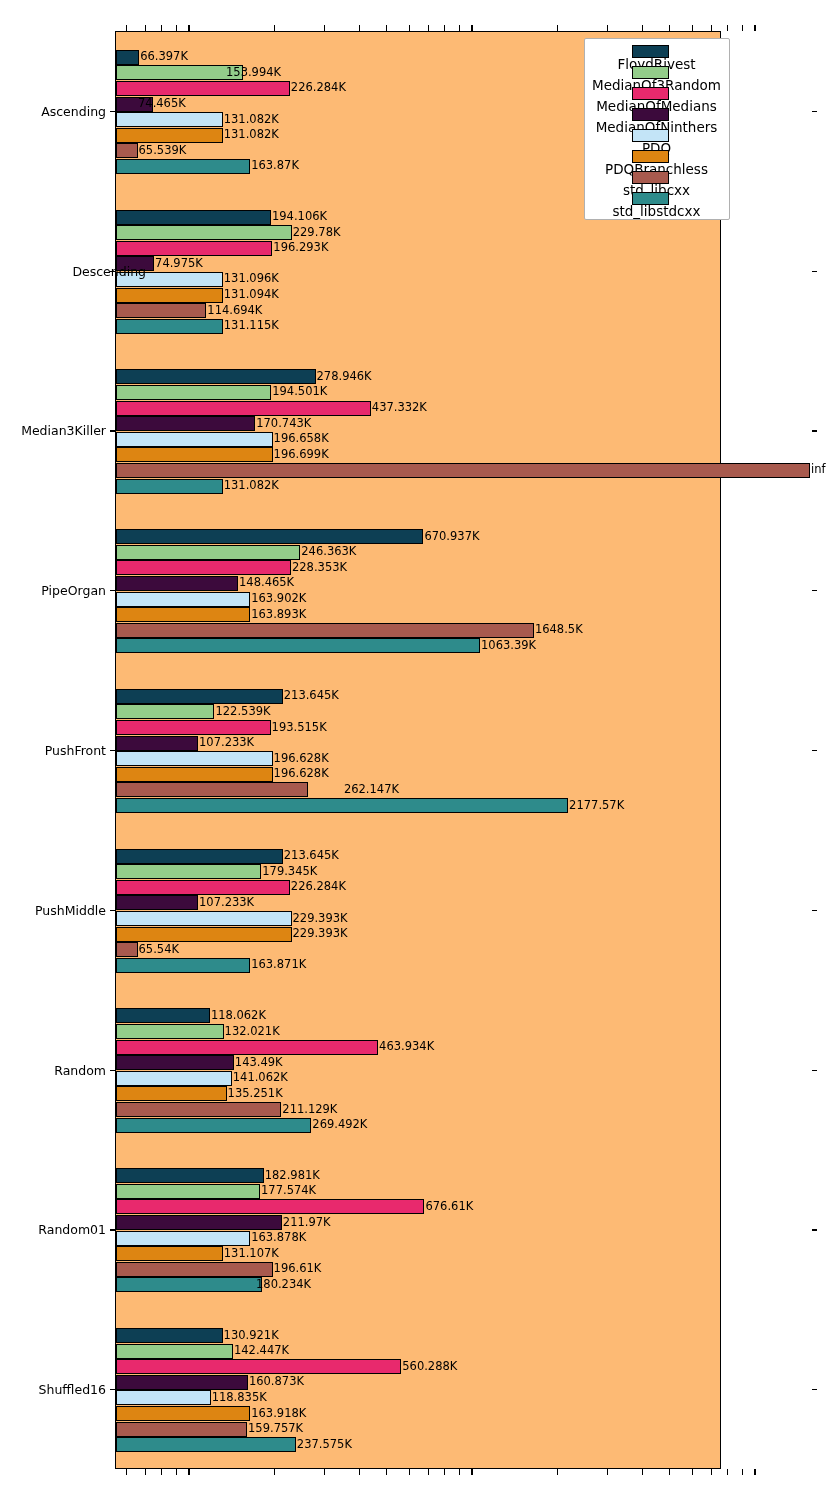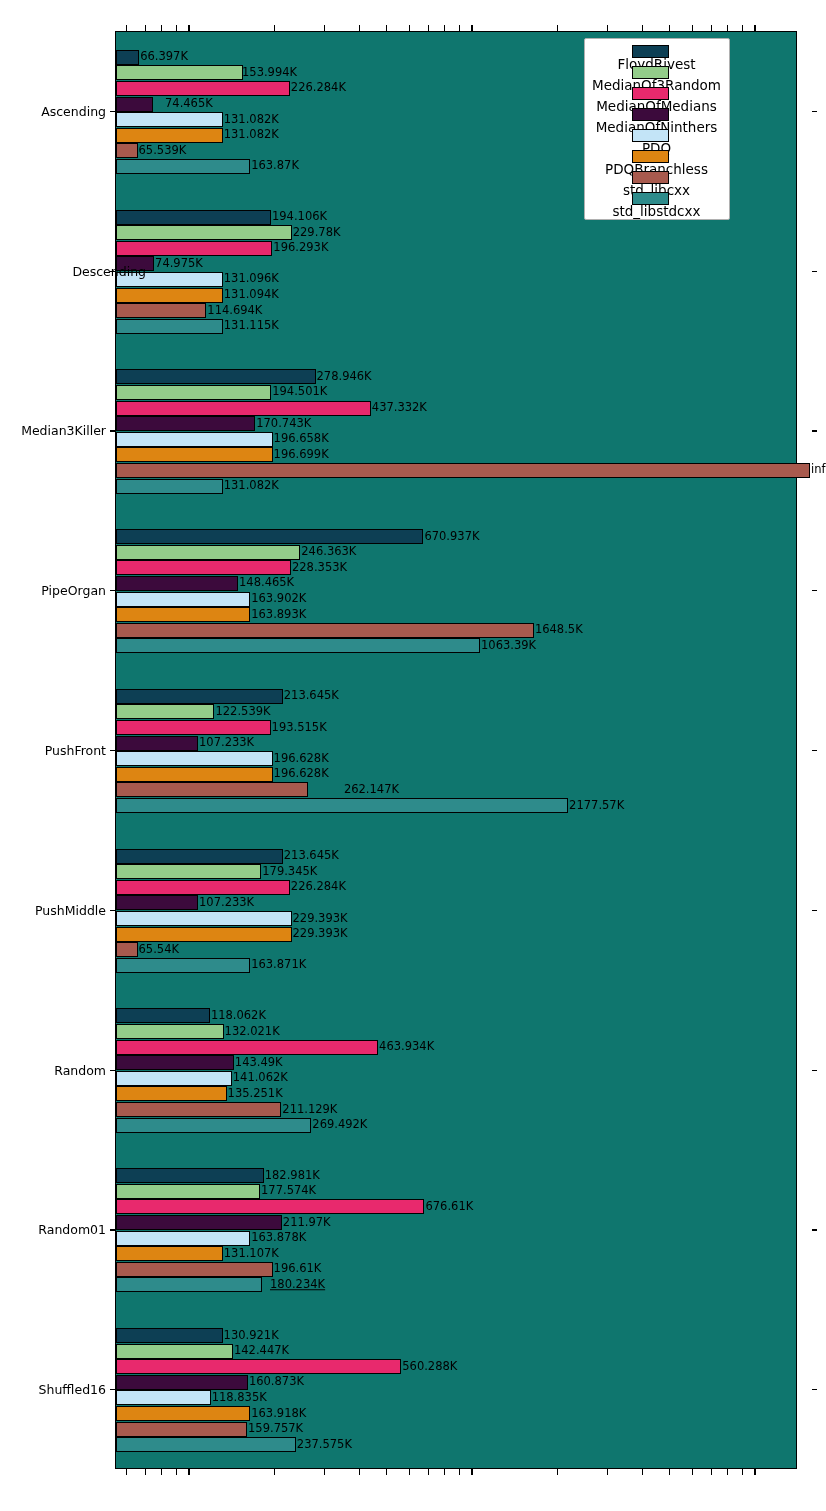--- a/index.html
+++ b/index.html
@@ -5,22 +5,22 @@
   html,body{margin:0;padding:0;background:#ffffff;}
   body{width:826px;height:1511px;font-family:"DejaVu Sans","Liberation Sans",sans-serif;color:#000;overflow:hidden;}
   #root{position:relative;width:826px;height:1511px;}
 
   .chart-title{
     position:absolute;left:0;top:6px;width:826px;text-align:center;
     font-size:13.5px;color:#000;letter-spacing:0px;
   }
 
   .plot-frame{
-    position:absolute;left:115px;top:31px;width:682px;height:1438px;
-    border:1.2px solid #000;box-sizing:border-box;background:#0f766e;
+    position:absolute;left:115px;top:31px;width:606px;height:1438px;
+    border:1.2px solid #000;box-sizing:border-box;background:#fdba74;
   }
 
   
   .bars-layer{position:absolute;left:0;top:0;width:100%;height:100%;}
 
   .group{position:absolute;left:0;width:100%;}
   .bar-row{position:absolute;left:0;height:15px;}
   .bar{
     position:absolute;left:0;top:0;height:100%;
     border:1px solid #000;box-sizing:border-box;
@@ -70,29 +70,29 @@
 
   <div class="plot-frame">
     <div class="bars-layer" id="bars-layer">
         <div class="group" style="top: 0px; height: 159.778px;">
           <div class="bar-row" style="top: 17.7889px;">
             <div class="bar" style="width: 23.1454px; background: rgb(13, 63, 84);"></div>
             <div class="bar-label" style="left: 23.1454px;">66.397K</div>
           </div>
           <div class="bar-row" style="top: 33.3889px;">
             <div class="bar" style="width: 126.541px; background: rgb(147, 205, 138);"></div>
-            <div class="bar-label" style="left: 125px;">153.994K</div>
+            <div class="bar-label" style="left: 109px;">153.994K</div>
           </div>
           <div class="bar-row" style="top: 48.9889px;">
             <div class="bar" style="width: 173.844px; background: rgb(232, 41, 109);"></div>
             <div class="bar-label" style="left: 173.844px;">226.284K</div>
           </div>
           <div class="bar-row" style="top: 64.5889px;">
             <div class="bar" style="width: 37.2398px; background: rgb(60, 10, 60);"></div>
-            <div class="bar-label" style="left: 48px;">74.465K</div>
+            <div class="bar-label" style="left: 21px;">74.465K</div>
           </div>
           <div class="bar-row" style="top: 80.1889px;">
             <div class="bar" style="width: 106.742px; background: rgb(195, 228, 247);"></div>
             <div class="bar-label" style="left: 106.742px;">131.082K</div>
           </div>
           <div class="bar-row" style="top: 95.7889px;">
             <div class="bar" style="width: 106.742px; background: rgb(221, 133, 18);"></div>
             <div class="bar-label" style="left: 106.742px;">131.082K</div>
           </div>
           <div class="bar-row" style="top: 111.389px;">
@@ -332,21 +332,21 @@
           <div class="bar-row" style="top: 95.7889px;">
             <div class="bar" style="width: 106.765px; background: rgb(221, 133, 18);"></div>
             <div class="bar-label" style="left: 106.765px;">131.107K</div>
           </div>
           <div class="bar-row" style="top: 111.389px;">
             <div class="bar" style="width: 156.568px; background: rgb(168, 90, 78);"></div>
             <div class="bar-label" style="left: 156.568px;">196.61K</div>
           </div>
           <div class="bar-row" style="top: 126.989px;">
             <div class="bar" style="width: 145.879px; background: rgb(46, 139, 139);"></div>
-            <div class="bar-label" style="left: 153px; text-decoration: underline;">180.234K</div>
+            <div class="bar-label" style="left: 139px;">180.234K</div>
           </div>
         </div>
         <div class="group" style="top: 1278.22px; height: 159.778px;">
           <div class="bar-row" style="top: 17.7889px;">
             <div class="bar" style="width: 106.591px; background: rgb(13, 63, 84);"></div>
             <div class="bar-label" style="left: 106.591px;">130.921K</div>
           </div>
           <div class="bar-row" style="top: 33.3889px;">
             <div class="bar" style="width: 116.961px; background: rgb(147, 205, 138);"></div>
             <div class="bar-label" style="left: 116.961px;">142.447K</div>

